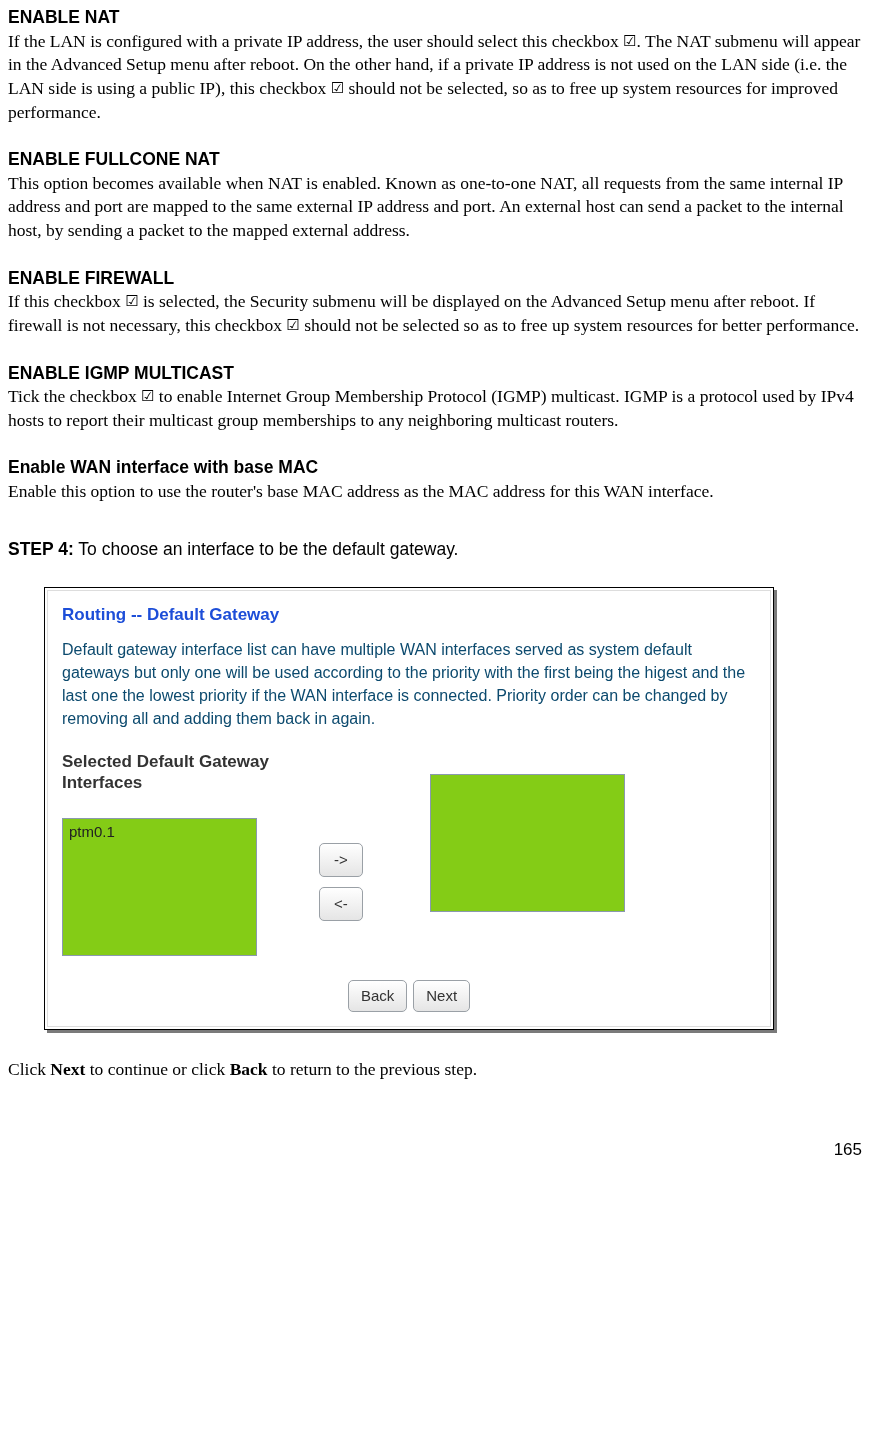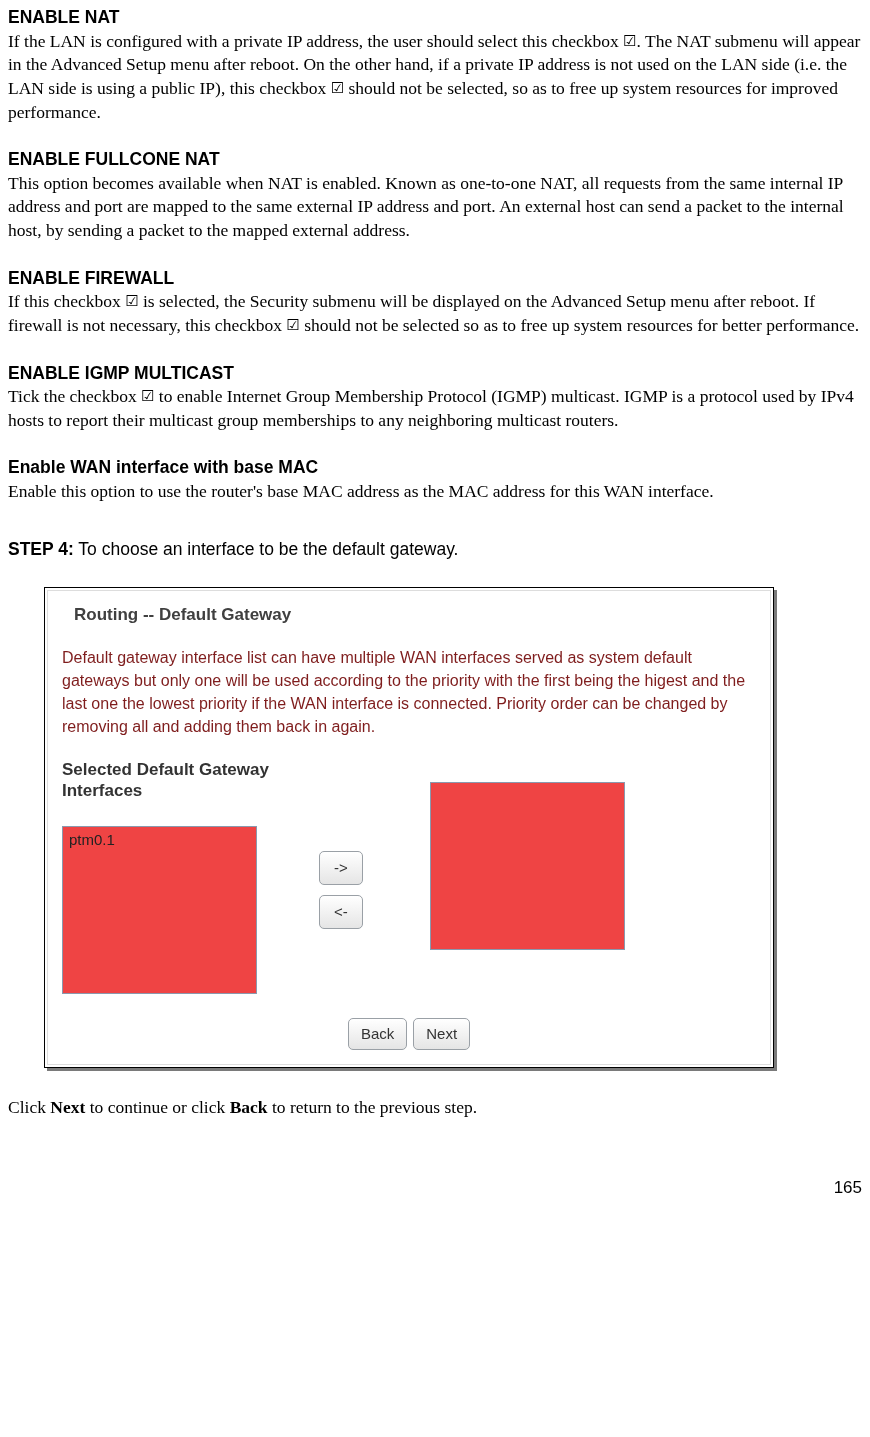--- a/index.html
+++ b/index.html
@@ -48,47 +48,46 @@
   .panel-inner {
     border: 1px solid #ddd;
     padding: 12px 14px 14px 14px;
     font-family: Arial, Helvetica, sans-serif;
     color: #444;
     font-size: 16px;
     line-height: 1.45;
   }
   .panel-title {
     font-weight: bold;
-    color: #404040;
+    color: #1d4ed8;
     font-size: 17px;
-    margin-left: 12px;
   }
   .panel-desc {
-    margin-top: 18px;
-    color: #7f1d1d;
+    margin-top: 10px;
+    color: #0c4a6e;
   }
   .cols {
     display: flex;
     margin-top: 20px;
     align-items: flex-start;
     gap: 4px;
   }
   .col-heading {
     font-weight: bold;
     color: #333;
     font-size: 17px;
     line-height: 1.25;
     margin-bottom: 6px;
     min-height: 44px;
   }
   .listbox {
     width: 195px;
-    height: 168px;
+    height: 138px;
     border: 1px solid #8a99ae;
-    background: #ef4444;
+    background: #84cc16;
     font-size: 15px;
     padding: 0;
     box-sizing: border-box;
     overflow: hidden;
     margin-top: 23px;
   }
   .listbox-item {
     padding: 2px 6px;
     color: #222;
     font-family: Arial, sans-serif;

